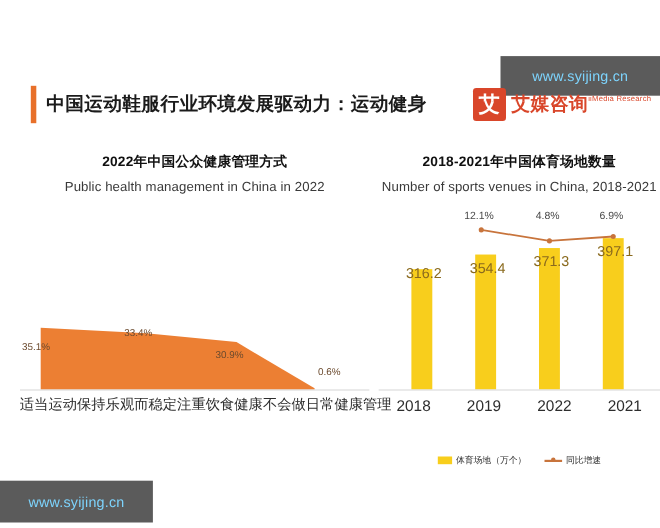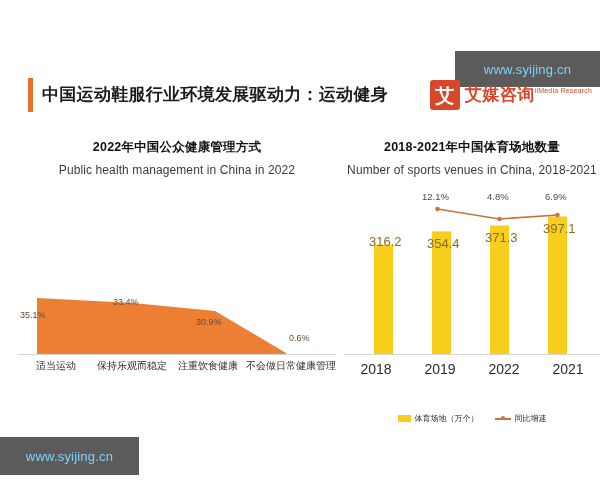--- a/index.html
+++ b/index.html
@@ -148,21 +148,21 @@
 
   .axis-labels {
     position: absolute;
     left: 0;
     width: 100%;
     display: flex;
   }
   .axis-labels span {
     flex: 1;
     text-align: center;
-    font-size: 10px;
+    font-size: 13px;
     color: #2d2d2d;
     white-space: nowrap;
   }
   .axis-labels-left  { top: 170px; }
 
   .axis-labels-right {
     top: 172px;
   }
   .axis-labels-right span { font-size: 14px; color: #2d2d2d; }
 
@@ -284,21 +284,21 @@
       <rect x="204" y="27.5" width="19" height="137.5" fill="#f8ce1c"></rect>
 
       <polyline points="93.5,20 155.5,30 213.5,26" fill="none" stroke="#c8743c" stroke-width="1.6"></polyline>
       <circle cx="93.5" cy="20" r="2.3" fill="#c8743c"></circle>
       <circle cx="155.5" cy="30" r="2.3" fill="#c8743c"></circle>
       <circle cx="213.5" cy="26" r="2.3" fill="#c8743c"></circle>
 
       <line x1="0" y1="165.5" x2="256" y2="165.5" stroke="#d6d6d6" stroke-width="1"></line>
     </svg>
 
-    <div class="dlabel dlabel-bar" style="left:25px; top:45px;text-align:center;">316.2</div>
+    <div class="dlabel dlabel-bar" style="left:25px; top:52px;text-align:center;">316.2</div>
     <div class="dlabel dlabel-bar" style="left:83px; top:47px;">354.4</div>
     <div class="dlabel dlabel-bar" style="left:141px;top:41px;">371.3</div>
     <div class="dlabel dlabel-bar" style="left:199px;top:32px;">397.1</div>
 
     <div class="dlabel dlabel-growth" style="left:78px; top:2px;">12.1%</div>
     <div class="dlabel dlabel-growth" style="left:143px;top:2px;">4.8%</div>
     <div class="dlabel dlabel-growth" style="left:201px;top:2px;">6.9%</div>
 
     <div class="axis-labels axis-labels-right">
       <span>2018</span>

